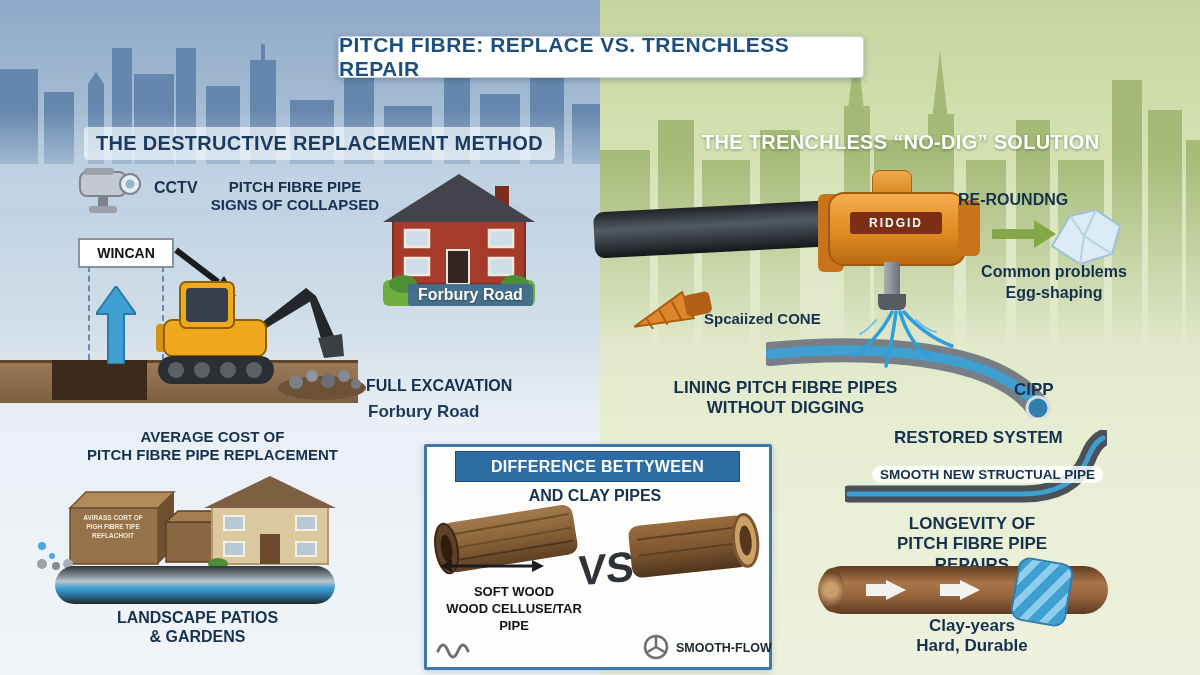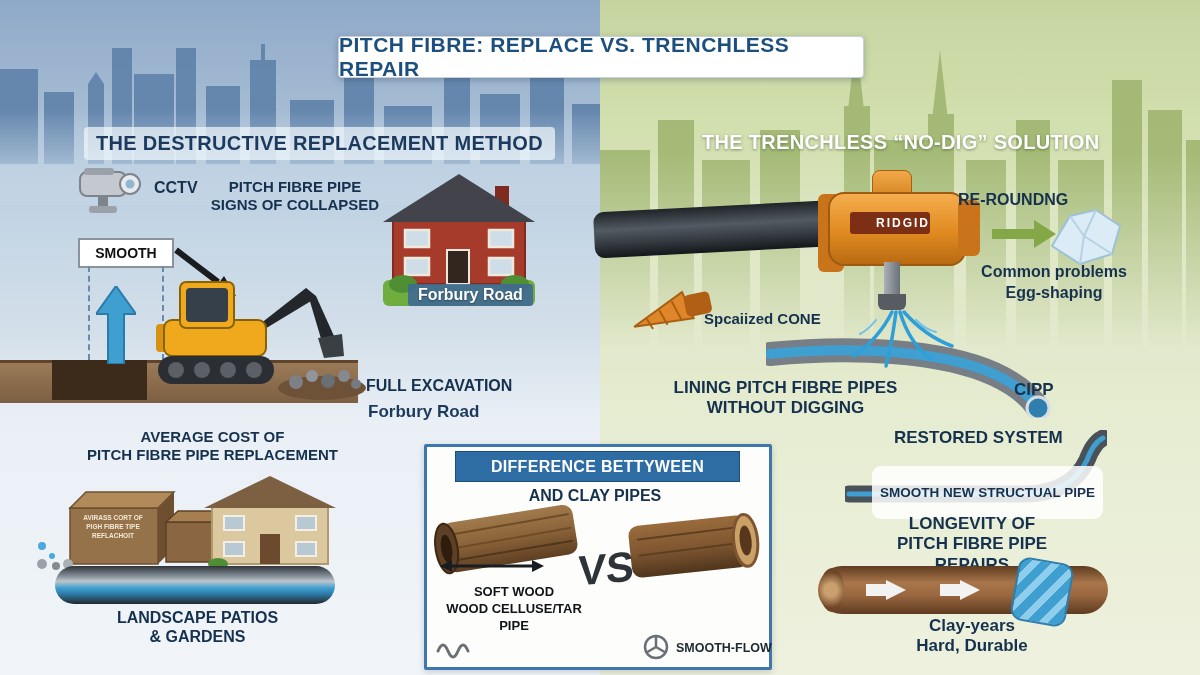--- a/index.html
+++ b/index.html
@@ -52,21 +52,21 @@
   .pipe-left{left:55px;top:566px;width:280px;height:38px;border-radius:19px;
     background:linear-gradient(180deg,#2e343a,#8a949c 28%,#bcc6cc 40%,#3f9fd0 58%,#2e7fae 72%,#23282d);}
   .pipe-clay{left:818px;top:566px;width:290px;height:48px;border-radius:24px;
     background:linear-gradient(180deg,#5f3c20,#a9754a 35%,#9a6840 60%,#5f3c20);}
   .wrap-band{left:196px;top:-6px;width:52px;height:60px;border-radius:12px;transform:rotate(10deg);
     background:repeating-linear-gradient(125deg,#3f9fd0 0 9px,#8ecdec 9px 16px);border:2px solid #2e7fae;}
   .flow-arrow{width:0;height:0;border-top:10px solid transparent;border-bottom:10px solid transparent;
     border-left:20px solid #f2f2f0;}
   .flow-shaft{height:12px;background:#f2f2f0;}
 
-  .smooth-strip{background:rgba(255,255,255,.85);padding:19px 8px;border-radius:9px;
+  .smooth-strip{background:rgba(255,255,255,.85);padding:1px 8px;border-radius:9px;
     font-weight:bold;font-size:13.5px;color:#16314e;}
 </style>
 </head>
 <body>
 
 <div class="stage">
 
   <div class="abs bg-left"></div>
   <div class="abs bg-right"></div>
 
@@ -133,21 +133,21 @@
     <rect x="15" y="42" width="28" height="7" rx="3" fill="#9aa1a8"></rect>
   </svg>
   <span class="abs lbl" style="left:154px;top:178px;font-size:16px;">CCTV</span>
 
   <div class="abs lbl ctr" style="left:205px;top:178px;width:180px;font-size:15px;">
     <span style="display:block;">PITCH FIBRE PIPE</span>
     <span style="display:block;">SIGNS OF COLLAPSED</span>
   </div>
 
   <div class="abs wincan">
-    <span>SMOOTH</span>
+    <span>WINCAN</span>
   </div>
   <div class="abs dash" style="left:88px;top:266px;height:94px;"></div>
   <div class="abs dash" style="left:162px;top:266px;height:94px;"></div>
 
   <svg class="abs" style="left:170px;top:246px;" width="70" height="56" viewBox="0 0 70 56">
     <line x1="6" y1="4" x2="48" y2="36" stroke="#1a1d20" stroke-width="6"></line>
     <polygon points="66,50 42,46 54,30" fill="#1a1d20"></polygon>
   </svg>
 
   <svg class="abs" style="left:96px;top:286px;" width="40" height="78" viewBox="0 0 40 78">
@@ -300,21 +300,21 @@
   </svg>
   <span class="abs" style="left:676px;top:641px;font-size:12.5px;font-weight:bold;color:#1c2830;">SMOOTH-FLOW</span>
 
   <div class="abs pipe-main"></div>
 
   <div class="abs" style="left:818px;top:166px;width:164px;height:150px;">
     <div class="abs" style="left:0;top:28px;width:26px;height:78px;background:#c9731a;border-radius:6px;"></div>
     <div class="abs" style="left:54px;top:4px;width:38px;height:32px;background:linear-gradient(180deg,#f2a94a,#cf7d18);border-radius:8px;border:1px solid #a85f10;"></div>
     <div class="abs" style="left:10px;top:26px;width:134px;height:70px;background:linear-gradient(180deg,#f5ad4e,#e08a20 55%,#b96b12);border-radius:16px;border:2px solid #9e5a0e;"></div>
     <div class="abs" style="left:140px;top:34px;width:22px;height:56px;background:#c9731a;border-radius:6px;"></div>
-    <div class="abs" style="left:32px;top:46px;width:80px;height:22px;background:#7c2f14;border-radius:3px;display:flex;align-items:center;justify-content:flex-end;">
+    <div class="abs" style="left:32px;top:46px;width:92px;height:22px;background:#7c2f14;border-radius:3px;display:flex;align-items:center;justify-content:center;">
       <span style="color:#fff;font-weight:bold;font-size:12px;letter-spacing:2px;">RIDGID</span>
     </div>
     <div class="abs" style="left:66px;top:96px;width:16px;height:34px;background:linear-gradient(90deg,#aab0b6,#697076);"></div>
     <div class="abs" style="left:60px;top:128px;width:28px;height:16px;background:#565c62;border-radius:0 0 6px 6px;"></div>
   </div>
 
   <span class="abs lbl" style="left:958px;top:190px;font-size:16px;">RE-ROUNDNG</span>
 
   <svg class="abs" style="left:992px;top:220px;" width="64" height="28" viewBox="0 0 64 28">
     <rect x="0" y="9" width="42" height="10" fill="#84a748"></rect>

